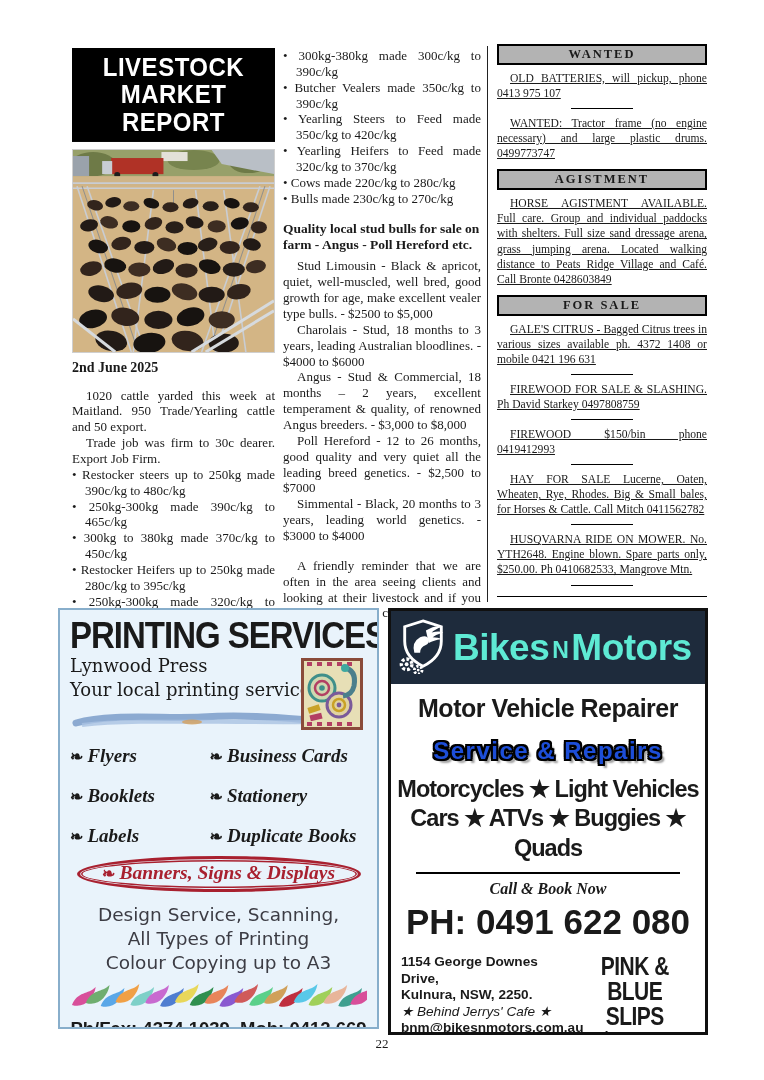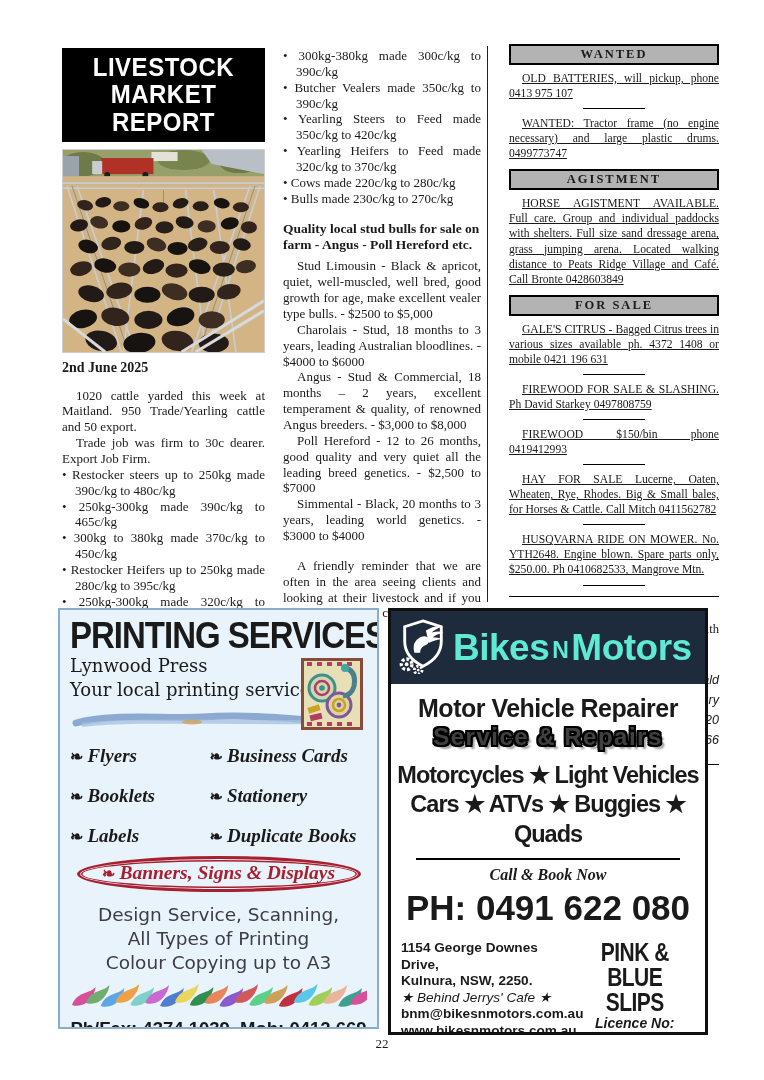--- a/index.html
+++ b/index.html
@@ -1,23 +1,23 @@
 <!DOCTYPE html>
 <html><head>
 <meta charset="utf-8">
 <style>
   html,body{margin:0;padding:0;}
   .page{position:relative;width:764px;height:1080px;background:#ffffff;
         font-family:"Liberation Serif",serif;color:#1a1a1a;overflow:hidden;}
 
   
   .col{position:absolute;top:48px;}
-  .col-left{left:62px;width:203px;}
+  .col-left{left:72px;width:203px;}
   .col-mid{left:283px;top:48px;width:198px;}
-  .col-right{left:509px;top:44px;width:210px;}
+  .col-right{left:497px;top:44px;width:210px;}
   .vdivider{position:absolute;left:487px;top:46px;width:1px;height:556px;background:#222;}
 
   .black-banner{background:#000;color:#fff;text-align:center;
     font-family:"Liberation Sans",sans-serif;font-weight:700;font-size:24px;
     line-height:1.06;padding:5px 0 6px;letter-spacing:.5px;transform:scaleY(1.08);transform-origin:top;}
   .photo-wrap{margin-top:14px;border:1px solid #cfcfcf;}
   .photo-wrap svg{display:block;}
   .sale-head{font-weight:700;font-size:14px;line-height:1.3;margin-top:6px;}
 
   .body-txt{font-size:13px;line-height:1.22;}
@@ -62,22 +62,22 @@
   .print-phone{margin-top:4px;text-align:center;font-family:"Liberation Sans",sans-serif;
     font-weight:700;font-size:18.5px;line-height:1.25;}
 
   
   .bikes-ad{position:absolute;left:388px;top:608px;width:320px;height:427px;box-sizing:border-box;
     border:3px solid #101010;background:#fff;font-family:"Liberation Sans",sans-serif;overflow:hidden;}
   .bikes-head{background:#1e2b3c;height:73px;display:flex;align-items:center;padding:0 6px;}
   .bikes-title{color:#5eead4;font-weight:700;font-size:37px;letter-spacing:-.5px;white-space:nowrap;margin-left:4px;text-align:center;}
   .bikes-title .n-small{font-size:23px;vertical-align:2px;padding:0 3px;}
   .mv-repair{margin-top:10px;text-align:center;font-weight:700;font-size:25px;letter-spacing:-.5px;}
-  .service-repairs{margin-top:0;text-align:center;font-weight:700;font-size:24px;letter-spacing:1.5px;
-    color:#404040;text-shadow:-2px -2px 0 #000,2px -2px 0 #000,-2px 2px 0 #000,2px 2px 0 #000,
+  .service-repairs{margin-top:14px;text-align:center;font-weight:700;font-size:24px;letter-spacing:1.5px;
+    color:#1d4ed8;text-shadow:-2px -2px 0 #000,2px -2px 0 #000,-2px 2px 0 #000,2px 2px 0 #000,
     -2px 0 0 #000,2px 0 0 #000,0 -2px 0 #000,0 2px 0 #000,4px 4px 2px #9a9a9a;}
   .veh-lines{margin-top:10px;text-align:center;font-weight:700;font-size:23.5px;letter-spacing:-1px;line-height:1.25;}
   .bikes-hr{width:84%;border-top:2px solid #000;margin:9px auto 6px;}
   .call-book{text-align:center;font-family:"Liberation Serif",serif;font-weight:700;font-style:italic;font-size:16px;}
   .ph-number{margin-top:4px;text-align:center;font-weight:700;font-size:35px;letter-spacing:0;}
   .bikes-bottom{display:flex;margin-top:12px;padding:0 10px;}
   .bb-left{width:59%;font-weight:700;font-size:13.6px;line-height:1.22;}
   .bb-left .behind{font-weight:400;font-style:italic;}
   .bb-right{width:41%;text-align:center;}
   .slips{font-weight:800;font-size:21px;line-height:.95;letter-spacing:-.5px;transform:scaleY(1.25);transform-origin:top;}

